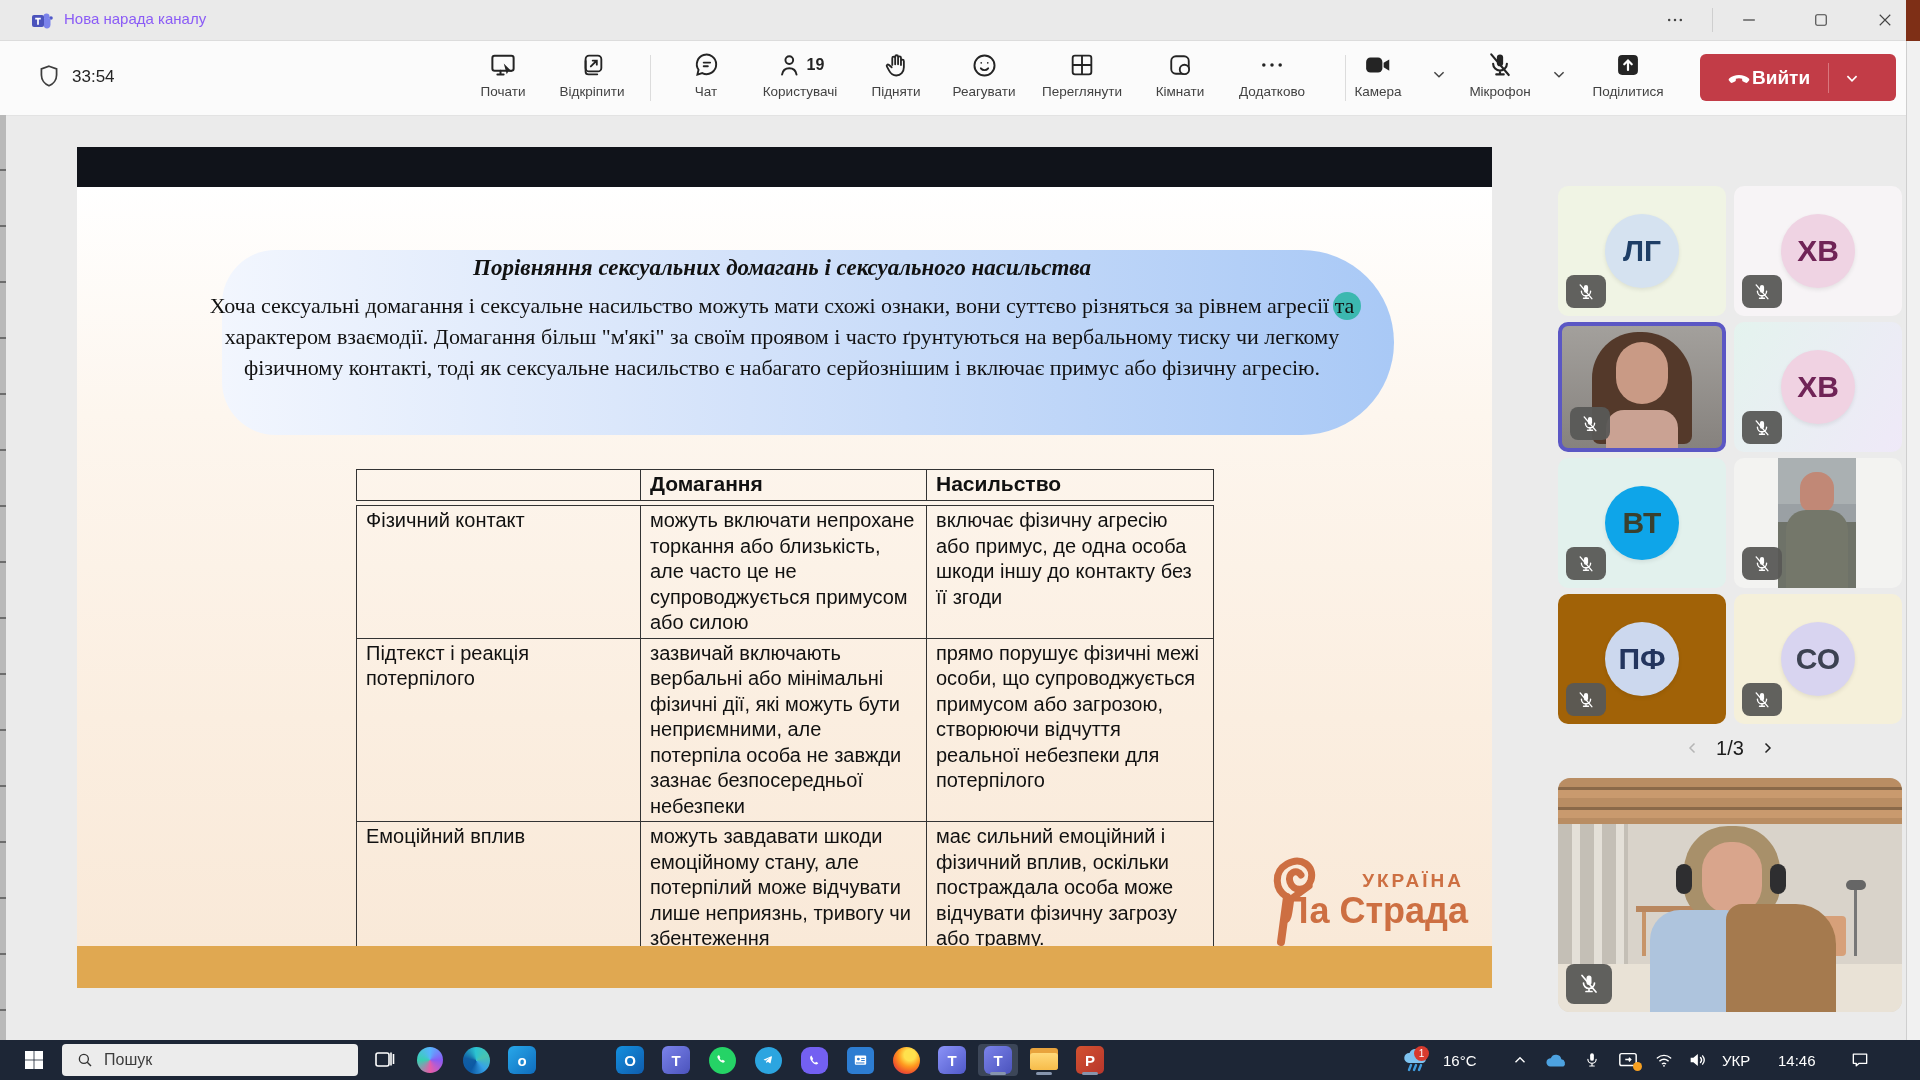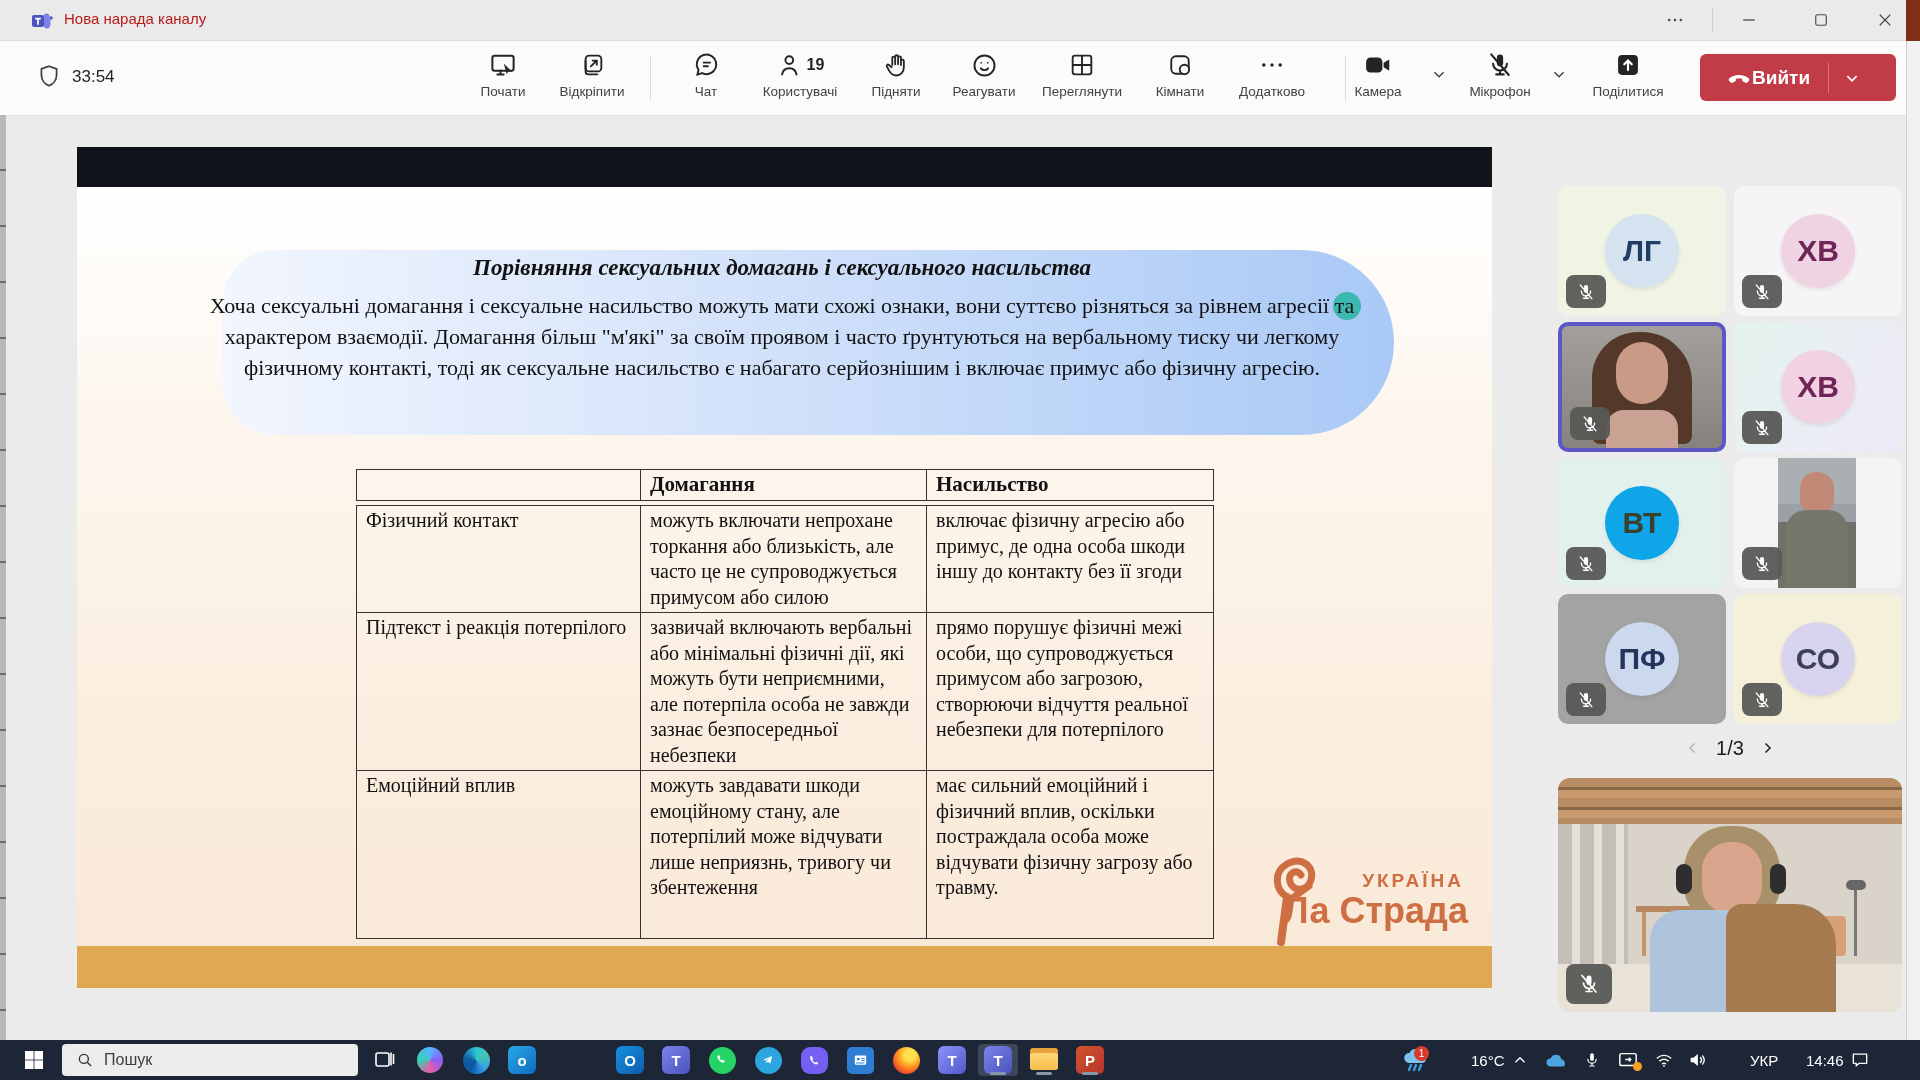--- a/index.html
+++ b/index.html
@@ -2,21 +2,21 @@
 <html><head>
 <meta charset="utf-8">
 <style>
   html,body{margin:0;padding:0;background:#000;}
   .screen{position:relative;width:1920px;height:1080px;overflow:hidden;
           font-family:"Liberation Sans",sans-serif;background:#ebebeb;}
   .abs{position:absolute;}
 
   
   .titlebar{position:absolute;left:0;top:0;width:1920px;height:40px;background:#eaeaea;border-bottom:1px solid #dcdcdc;}
-  .titlebar .apptitle{position:absolute;left:64px;top:10px;font-size:15px;color:#b91c1c;}
+  .titlebar .apptitle{position:absolute;left:64px;top:10px;font-size:15px;color:#8b5cf6;}
   .winctl{position:absolute;top:0;width:46px;height:40px;display:flex;align-items:center;justify-content:center;color:#444;}
   .tb-divider{position:absolute;top:8px;width:1px;height:24px;background:#cfcfcf;}
 
   
   .toolbar{position:absolute;left:0;top:41px;width:1920px;height:74px;background:#fbfbfb;border-bottom:1px solid #e3e3e3;}
   .timer{position:absolute;left:72px;top:26px;font-size:17px;color:#242424;}
   .tbtn{position:absolute;top:8px;width:96px;height:60px;text-align:center;cursor:pointer;}
   .tbtn .ticon{height:32px;display:flex;align-items:center;justify-content:center;}
   .tbtn .tlabel{font-size:13.5px;color:#424242;margin-top:3px;white-space:nowrap;}
   .vdiv{position:absolute;top:14px;width:1px;height:46px;background:#dcdcdc;}
@@ -36,21 +36,21 @@
   .bubble{position:absolute;left:145px;top:63px;width:1172px;height:185px;
           border-radius:55px 95px 95px 55px;
           background:linear-gradient(90deg,#f2f6fe 0%,#d3e2fa 45%,#a9c9f6 100%);}
   .teal-dot{position:absolute;left:1256px;top:105px;width:28px;height:28px;border-radius:50%;background:#3cb8b0;}
   .slide-title{position:absolute;left:120px;top:68px;width:1170px;text-align:center;
                font-family:"Liberation Serif",serif;font-size:23px;font-weight:bold;font-style:italic;color:#111;}
   .slide-par{position:absolute;left:130px;top:103px;width:1150px;text-align:center;
              font-family:"Liberation Serif",serif;font-size:22px;line-height:31px;color:#111;}
 
   .cmp-table{position:absolute;left:279px;border-collapse:collapse;table-layout:fixed;
-             font-family:Liberation Serif, serif;color:#111;background:transparent;}
+             font-family:Liberation Sans, sans-serif;color:#111;background:transparent;}
   .cmp-table td,.cmp-table th{border:1px solid #333;vertical-align:top;padding:2px 9px;text-align:left;}
   .cmp-head{top:282px;}
   .cmp-head th{font-size:21px;font-weight:bold;height:26px;}
   .cmp-body{top:318px;}
   .cmp-body td{font-size:20px;line-height:25.5px;}
 
   .logo{position:absolute;left:1180px;top:655px;width:215px;height:120px;color:#cd6f42;}
   .logo .l-top{position:absolute;right:8px;top:28px;font-size:19px;font-weight:bold;letter-spacing:3px;text-align:right;}
   .logo .l-bottom{position:absolute;right:4px;top:48px;font-size:36px;font-weight:bold;}
 
@@ -61,21 +61,21 @@
   
   .ptile{position:absolute;width:168px;height:130px;border-radius:10px;overflow:hidden;}
   .pcircle{position:absolute;left:50%;top:50%;transform:translate(-50%,-50%);width:74px;height:74px;border-radius:50%;
            display:flex;align-items:center;justify-content:center;font-size:30px;font-weight:bold;box-shadow:0 2px 4px rgba(0,0,0,.08);}
   .mutebadge{position:absolute;left:8px;bottom:8px;width:40px;height:33px;border-radius:8px;background:rgba(88,88,86,.95);
              display:flex;align-items:center;justify-content:center;}
   .t1{background:#f0f4e4;} .t1 .pcircle{background:#d5e2f0;color:#1e3e66;}
   .t2{background:#f7f4f6;} .t2 .pcircle{background:#efd3e3;color:#702457;}
   .t4{background:linear-gradient(120deg,#e4f3ee,#efe9f8);} .t4 .pcircle{background:#f0d2e2;color:#702457;}
   .t5{background:#e2f1ed;} .t5 .pcircle{background:#0ea5e9;color:#3a402e;}
-  .t7{background:#a3a3a3;} .t7 .pcircle{background:#ccd8ee;color:#23355e;}
+  .t7{background:#a16207;} .t7 .pcircle{background:#ccd8ee;color:#23355e;}
   .t8{background:#f5f0da;} .t8 .pcircle{background:#d8d4f0;color:#3c4252;}
   .tvideo1{border:4px solid #5b57c4;width:160px;height:122px;background:linear-gradient(180deg,#a3a09c,#86827e);}
   .tvideo2{background:#f3f3f1;}
   .pagination{position:absolute;left:1558px;top:735px;width:344px;height:26px;display:flex;align-items:center;justify-content:center;gap:14px;}
   .pagination .pnum{font-size:20px;color:#1b1b1b;}
   .selfview{position:absolute;left:1558px;top:778px;width:344px;height:234px;border-radius:12px;overflow:hidden;background:#ddd6cb;}
 
   
   .right-strip{position:absolute;left:1906px;top:0;width:14px;height:1040px;background:#f1f1f1;border-left:1px solid #cfcfcf;}
   .right-strip-red{position:absolute;left:1906px;top:0;width:14px;height:41px;background:#7e2f16;}
@@ -85,21 +85,21 @@
   
   .taskbar{position:absolute;left:0;top:1040px;width:1920px;height:40px;background:#1d2636;}
   .tk{position:absolute;top:4px;width:32px;height:32px;display:flex;align-items:center;justify-content:center;cursor:pointer;}
   .searchbox{position:absolute;left:62px;top:4px;width:296px;height:32px;background:#ececec;border-radius:4px;
              display:flex;align-items:center;gap:10px;padding-left:14px;box-sizing:border-box;cursor:text;}
   .searchbox span{font-size:16px;color:#3c3c3c;}
   .sq{width:28px;height:28px;border-radius:6px;display:flex;align-items:center;justify-content:center;
       color:#fff;font-weight:bold;font-size:15px;}
   .underline{position:absolute;bottom:1px;left:50%;transform:translateX(-50%);width:16px;height:3px;border-radius:2px;background:#8795ad;}
   .tk-active{background:#3c4658;border-radius:4px;}
-  .traytxt{position:absolute;top:0;height:40px;display:flex;align-items:center;color:#fff;font-size:15px;margin-left:28px;}
+  .traytxt{position:absolute;top:0;height:40px;display:flex;align-items:center;color:#fff;font-size:15px;}
   .badge1{position:absolute;left:18px;top:2px;width:15px;height:15px;border-radius:50%;background:#d83b2e;color:#fff;
           font-size:10px;display:flex;align-items:center;justify-content:center;}
 </style>
 </head>
 <body>
 
 <div class="screen">
 
   <div class="titlebar">
     <svg class="abs" style="left:30px;top:9px" width="24" height="24" viewBox="0 0 24 24">

